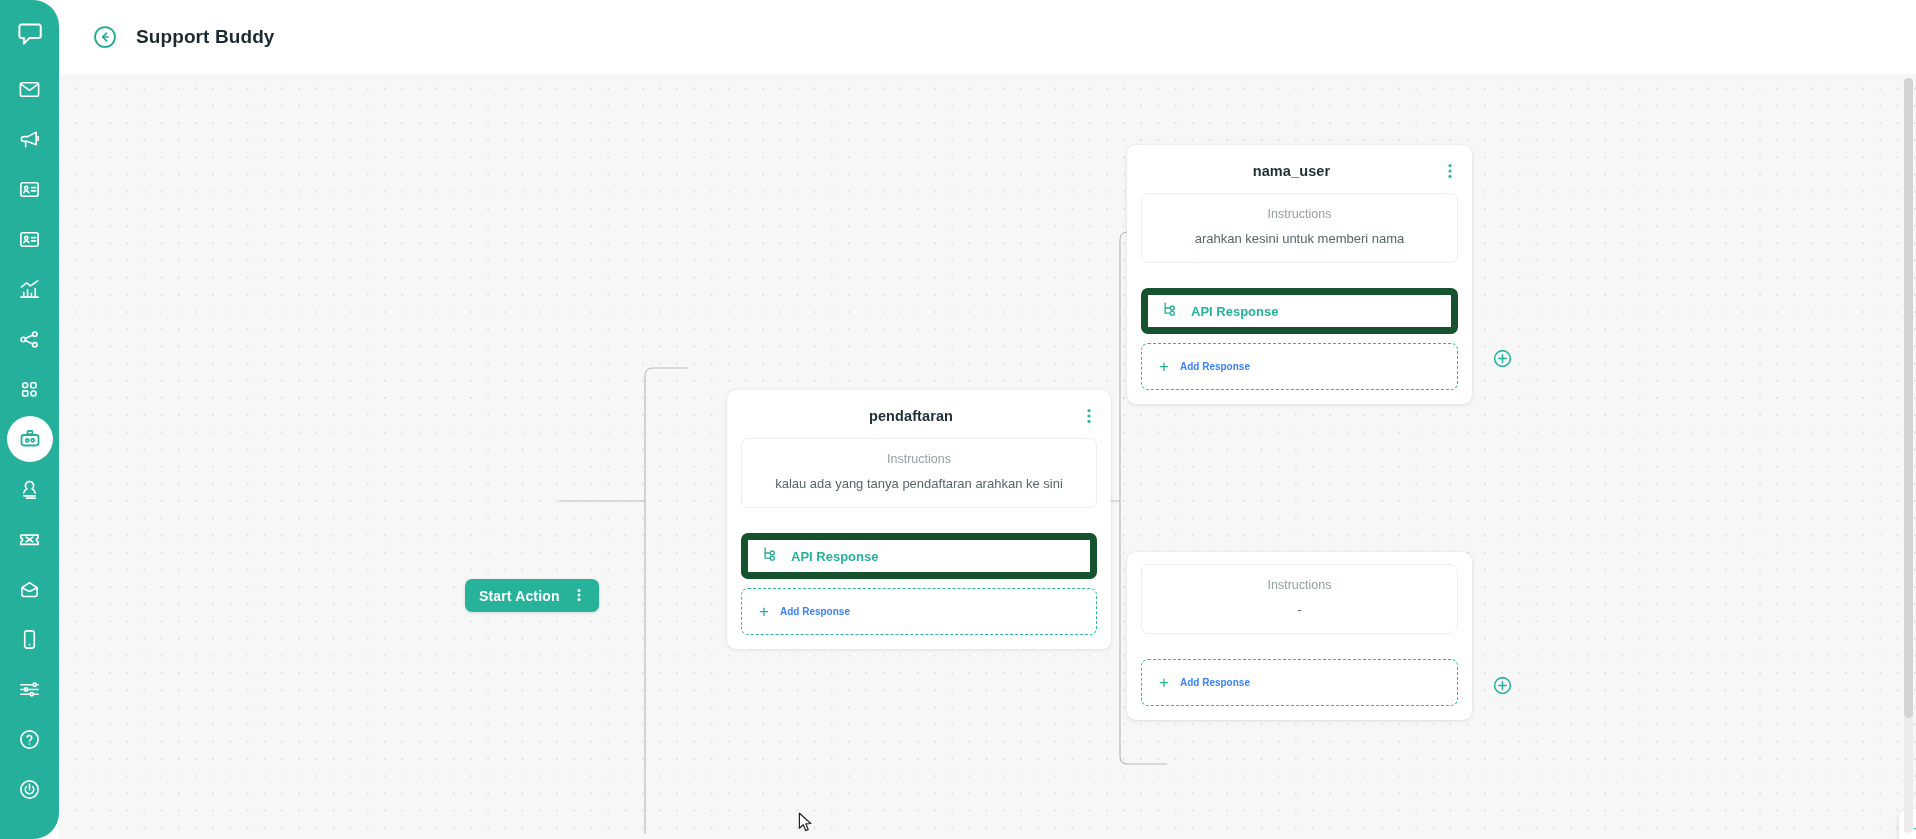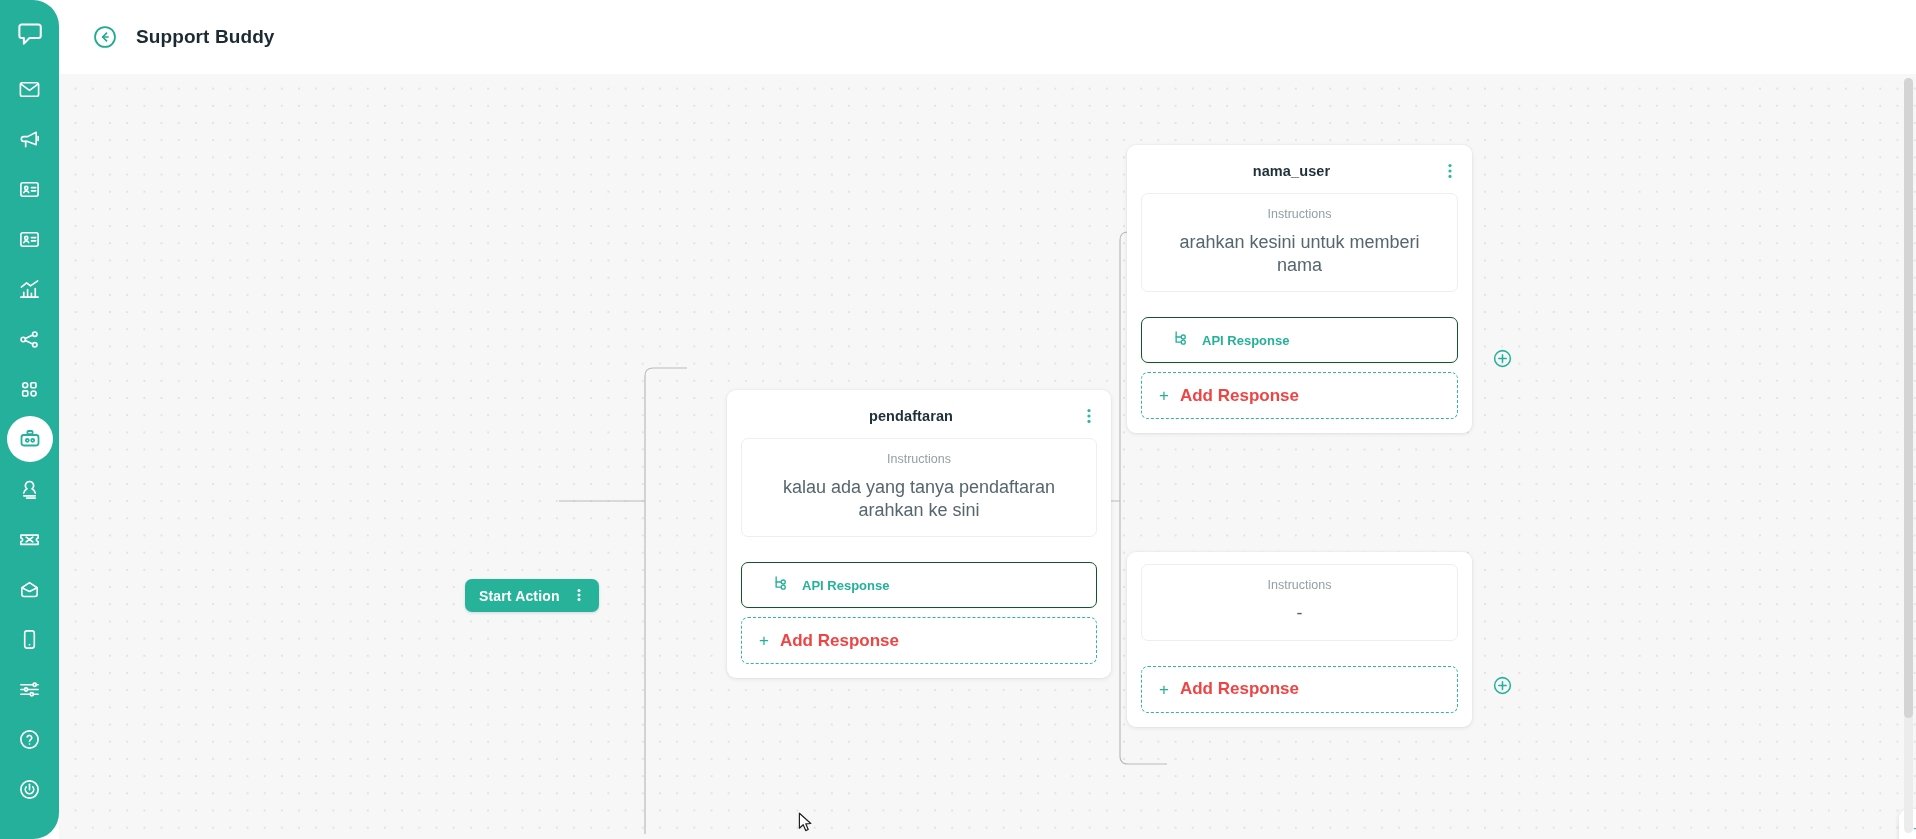--- a/index.html
+++ b/index.html
@@ -86,49 +86,49 @@
   }
   .kebab { width: 16px; height: 18px; cursor: pointer; flex: none; }
 
   .instr-box {
     border: 1px solid #eceff0;
     border-radius: 7px;
     padding: 13px 14px 15px 14px;
     margin-bottom: 25px;
   }
   .instr-label { font-size: 12.5px; color: #93a0a6; margin-bottom: 10px; }
-  .instr-text { font-size: 18px; color: #55666e; line-height: 1.25; }
+  .instr-text { font-size: 13px; color: #55666e; line-height: 1.25; }
 
   .resp-row {
-    border: 1px solid #14532d;
+    border: 7px solid #14532d;
     border-radius: 7px;
     background: #fff;
     height: 46px;
     display: flex; align-items: center;
-    padding: 0 31px;
+    padding: 0 14px;
     margin-bottom: 9px;
     cursor: pointer;
     box-shadow: 0 1px 2px rgba(30,45,60,.045);
   }
   .resp-row .ricon { margin-right: 11px; flex: none; display: block; }
   .resp-row .rlabel { font-size: 13px; font-weight: bold; color: #24b198; }
 
   .add-resp {
     border: 1.4px dashed #2bb89e;
     border-radius: 7px;
     height: 47px;
     display: flex; align-items: center;
     padding: 0 17px;
     cursor: pointer;
   }
   .add-resp .plus {
     font-size: 17px; color: #24b198; margin-right: 11px;
     line-height: 1; font-weight: 400;
   }
-  .add-resp .rlabel { font-size: 17px; font-weight: bold; color: #ef4444; }
+  .add-resp .rlabel { font-size: 10px; font-weight: bold; color: #3b82f6; }
 
   
   .start-action {
     position: absolute;
     background: #27b29a;
     border-radius: 7px;
     height: 33px;
     display: flex; align-items: center;
     padding: 0 11px 0 14px;
     color: #fff;

